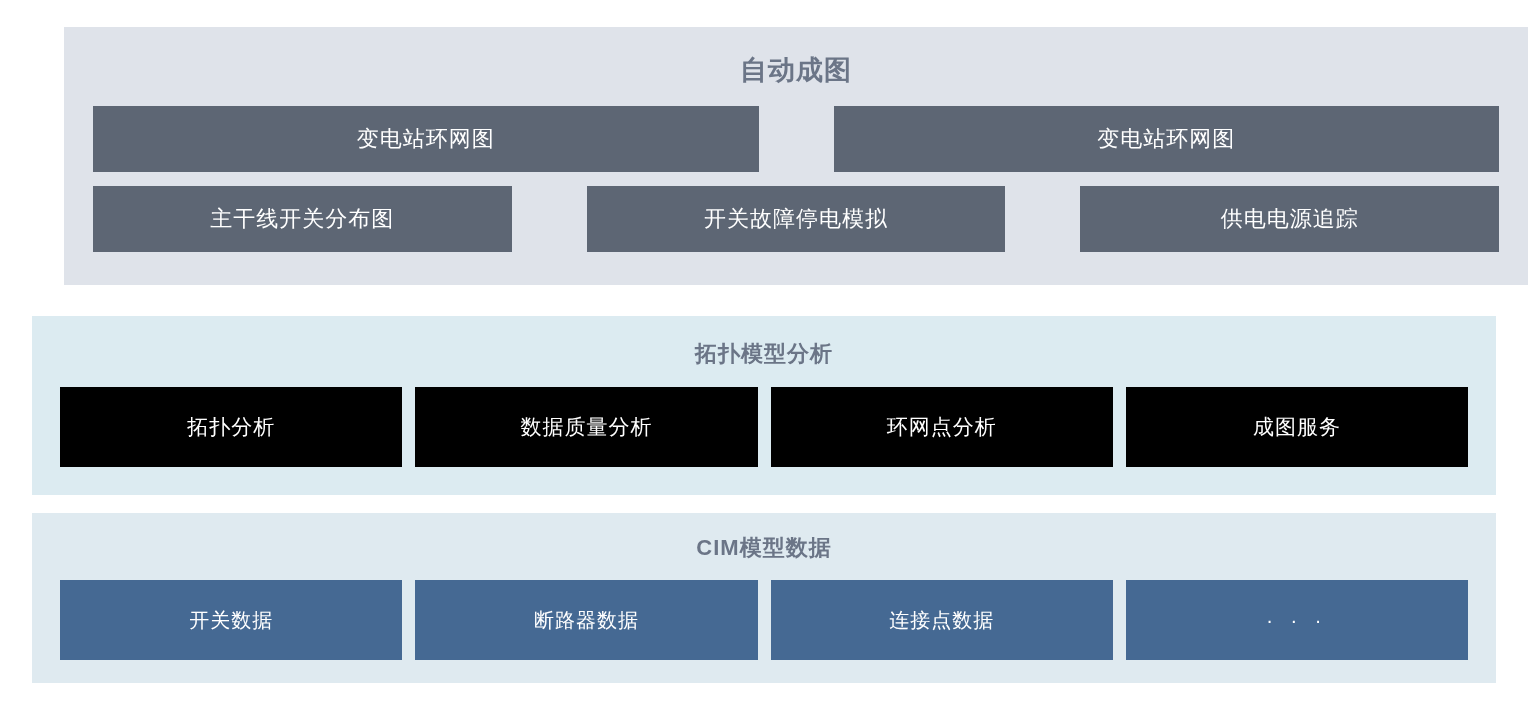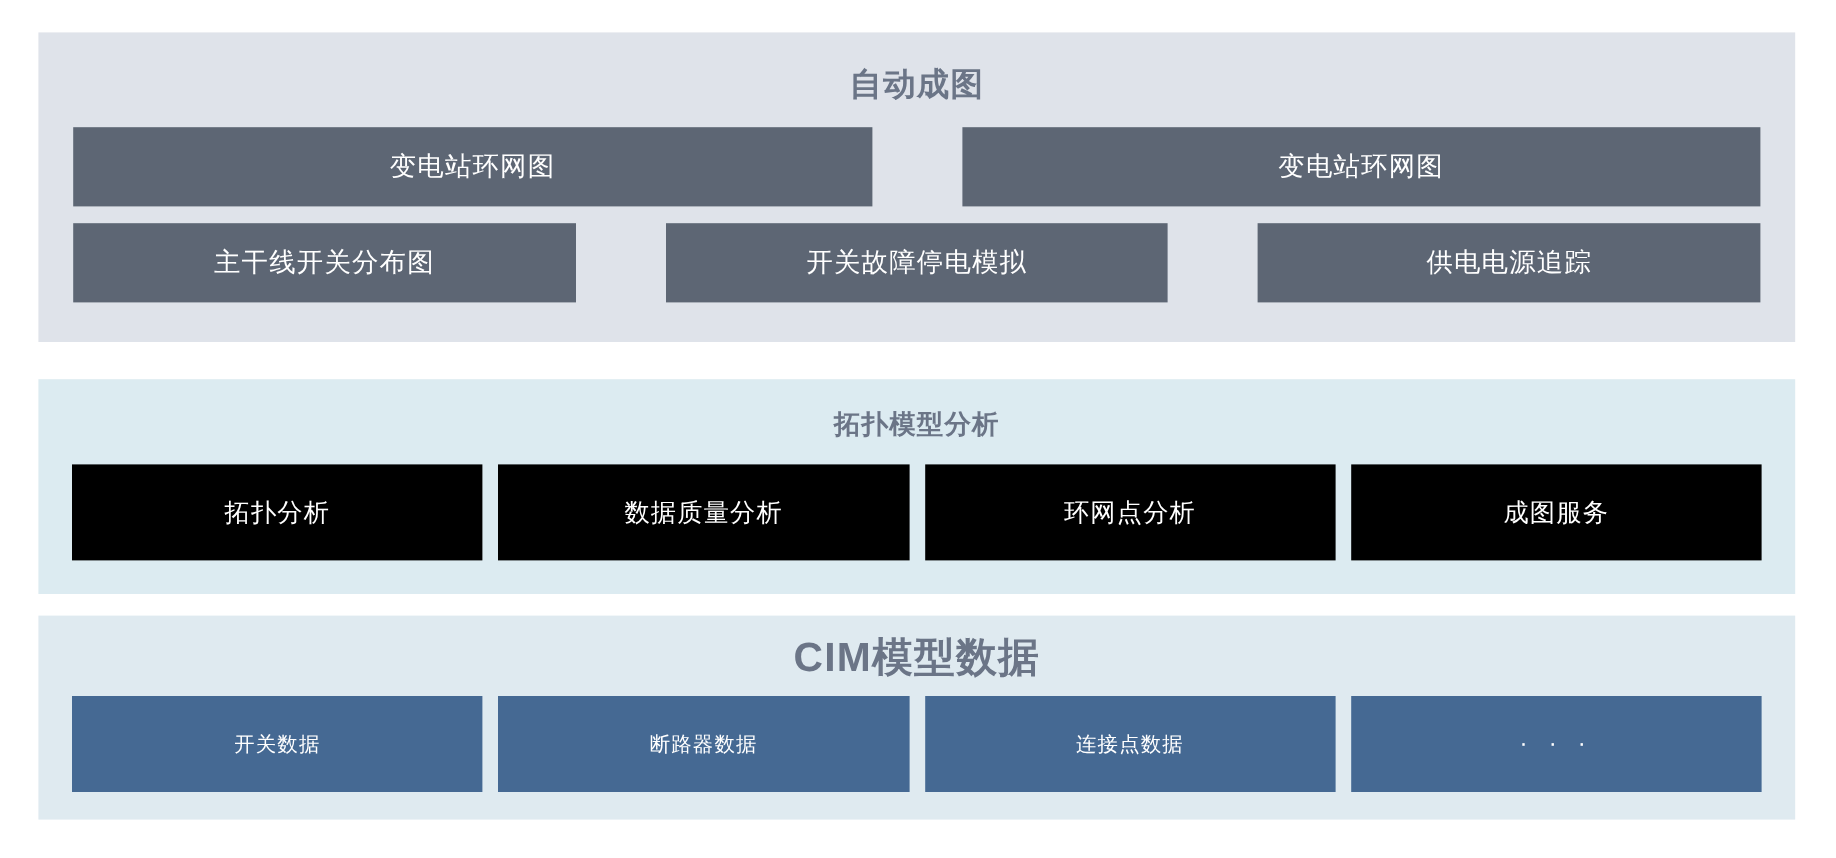--- a/index.html
+++ b/index.html
@@ -49,20 +49,21 @@
     text-align: center;
     color: #ffffff;
     user-select: none;
   }
 
   
   #layer-automap {
     background: #dfe3ea;
     height: 258px;
     padding: 0 29px;
+    margin-left: 32px;
   }
   #layer-automap .layer-title {
     font-size: 27px;
     line-height: 27px;
     padding-top: 30px;
     padding-bottom: 22px;
   }
   #layer-automap .row {
     gap: 75px;
     padding: 0;
@@ -103,33 +104,33 @@
   }
 
   
   #layer-cim {
     background: #dfeaf0;
     height: 170px;
     margin-top: 18px;
     padding: 0 28px;
   }
   #layer-cim .layer-title {
-    font-size: 34px;
+    font-size: 22px;
     line-height: 26px;
     padding-top: 22px;
     padding-bottom: 19px;
   }
   #layer-cim .row {
     gap: 13px;
   }
   #layer-cim .tile {
     background: #456993;
     height: 80px;
     flex: 1 1 0;
-    font-size: 17px;
+    font-size: 20px;
     font-weight: normal;
     letter-spacing: 1px;
   }
   #layer-cim .tile.ellipsis {
     letter-spacing: 6px;
     font-size: 20px;
   }
 </style>
 </head>
 <body>

